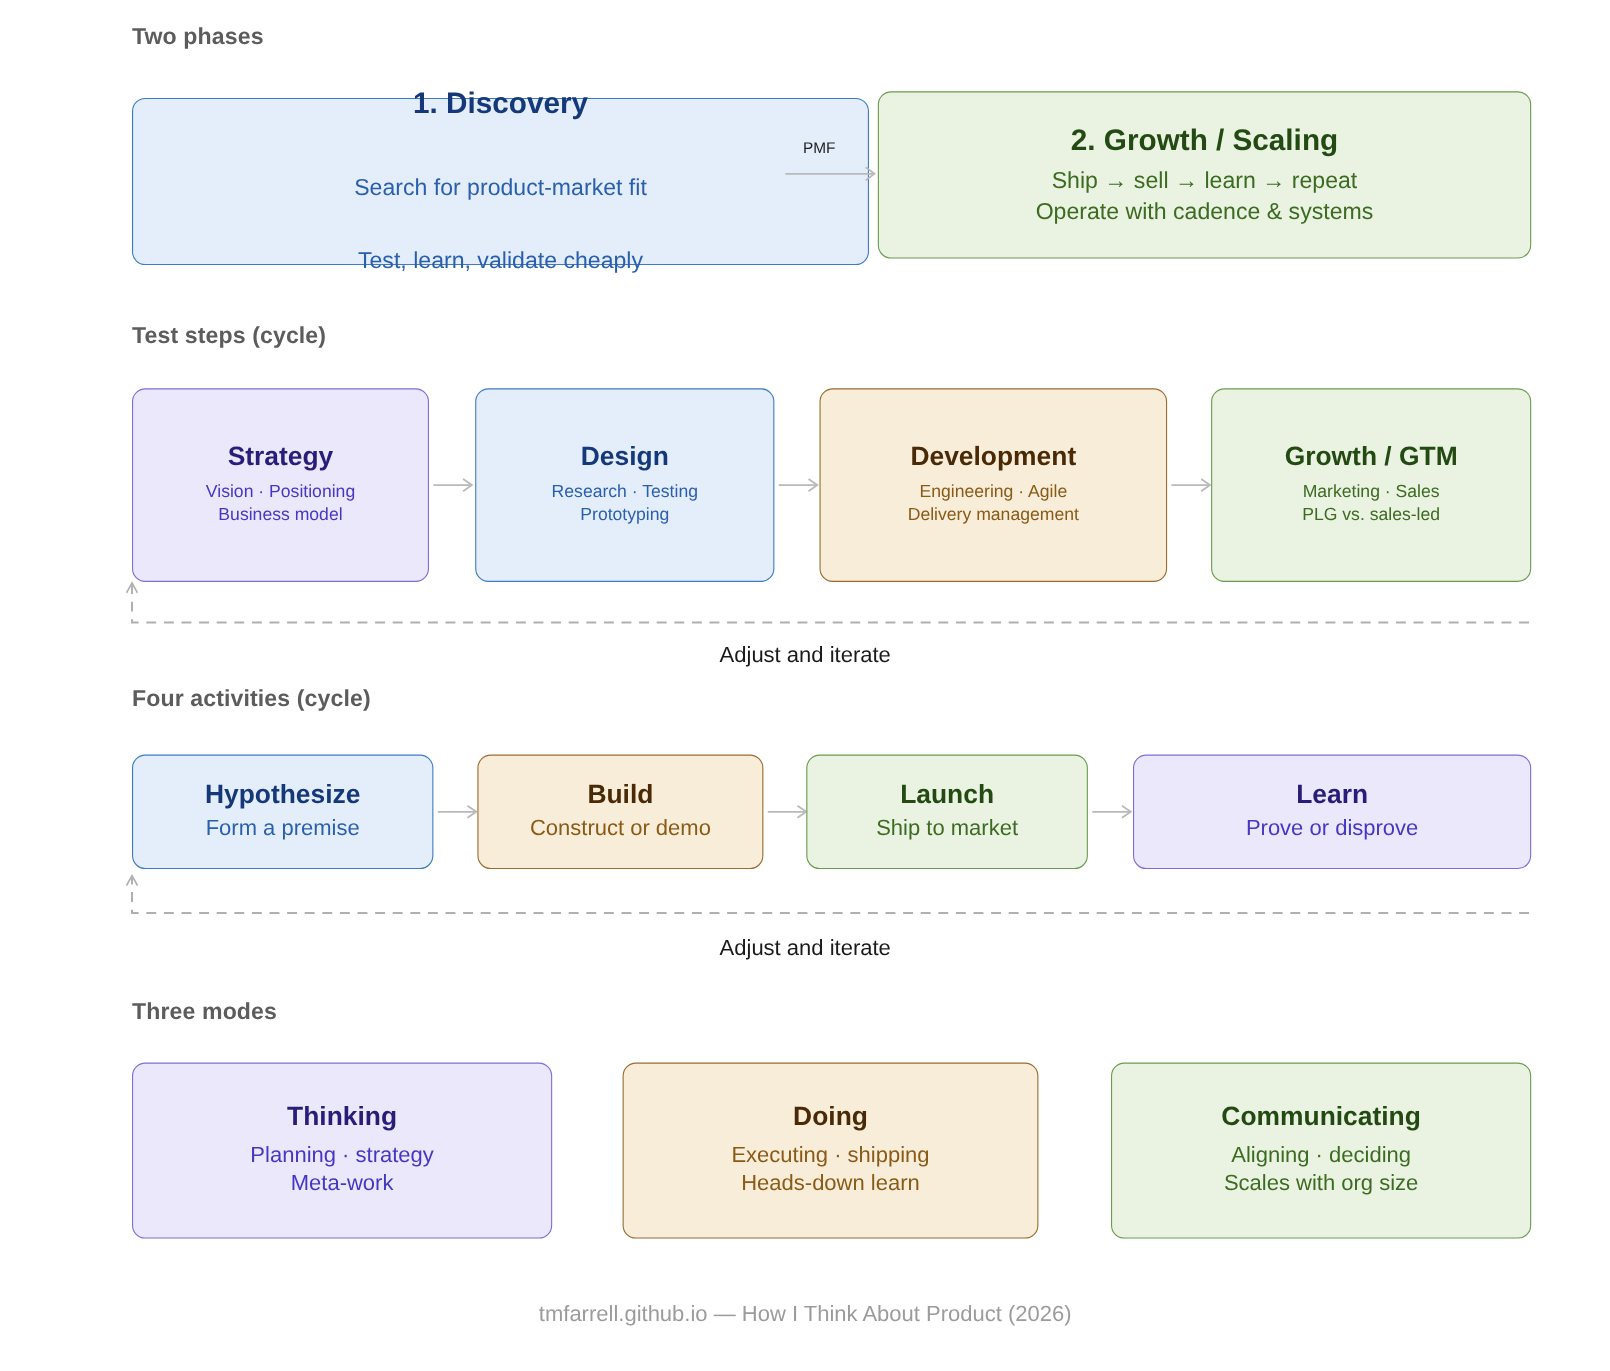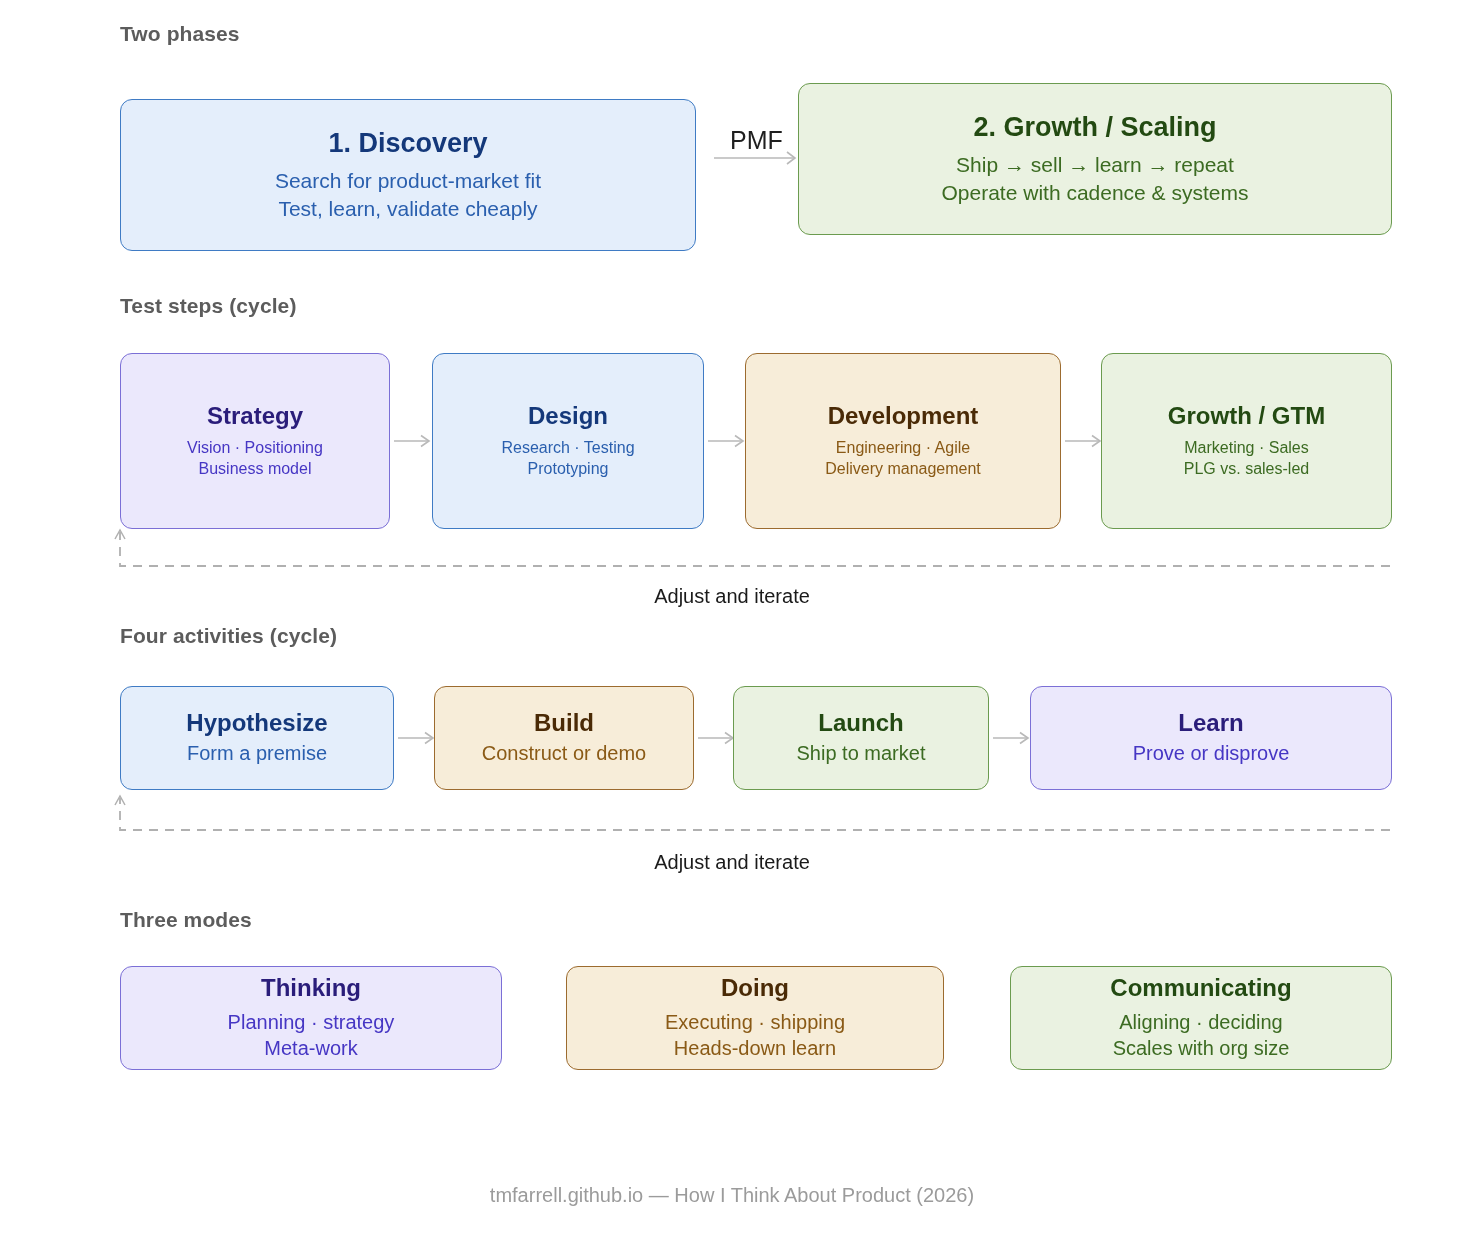--- a/index.html
+++ b/index.html
@@ -81,36 +81,36 @@
   .step-box { height: 176px; }
   .step-box .node-title { font-size: 24px; margin-bottom: 6px; }
   .step-box .node-sub   { font-size: 16px; }
 
   
   .act-box { height: 104px; }
   .act-box .node-title { font-size: 24px; margin-bottom: 2px; }
   .act-box .node-sub   { font-size: 20px; }
 
   
-  .mode-box { height: 104px; }
+  .mode-box { height: 160px; }
   .mode-box .node-title { font-size: 24px; margin-bottom: 6px; }
   .mode-box .node-sub   { font-size: 20px; }
 
   
   .arrow-svg {
     position: absolute;
     overflow: visible;
     pointer-events: none;
   }
   .arrow-line { stroke: #b9b9b9; stroke-width: 1.6px; fill: none; }
   .arrow-head { stroke: #b9b9b9; stroke-width: 1.6px; fill: none; }
 
   .pmf-label {
     position: absolute;
-    font-size: 25px;
+    font-size: 14px;
     color: #1f1f1f;
     white-space: nowrap;
   }
 
   
   .loop-svg {
     position: absolute;
     overflow: visible;
     pointer-events: none;
   }
@@ -142,21 +142,21 @@
     white-space: nowrap;
   }
 </style>
 </head>
 <body>
 
 <div class="canvas">
 
   <div class="section-title" style="top:22px;">Two phases</div>
 
-  <div class="node c-blue phase-box" style="left:120px; top:99px; width:576px;">
+  <div class="node c-blue phase-box" style="left:120px; top:89px; width:670px;gap:39px;">
     <div class="node-title">1. Discovery</div>
     <div class="node-sub">Search for product-market fit</div>
     <div class="node-sub">Test, learn, validate cheaply</div>
   </div>
 
   <svg class="arrow-svg" style="left:714px; top:150px; width:86px; height:16px;">
     <line class="arrow-line" x1="0" y1="8" x2="80" y2="8"></line>
     <polyline class="arrow-head" points="73,2 81,8 73,14"></polyline>
   </svg>
   <div class="pmf-label" style="left:730px; top:126px;">PMF</div>

